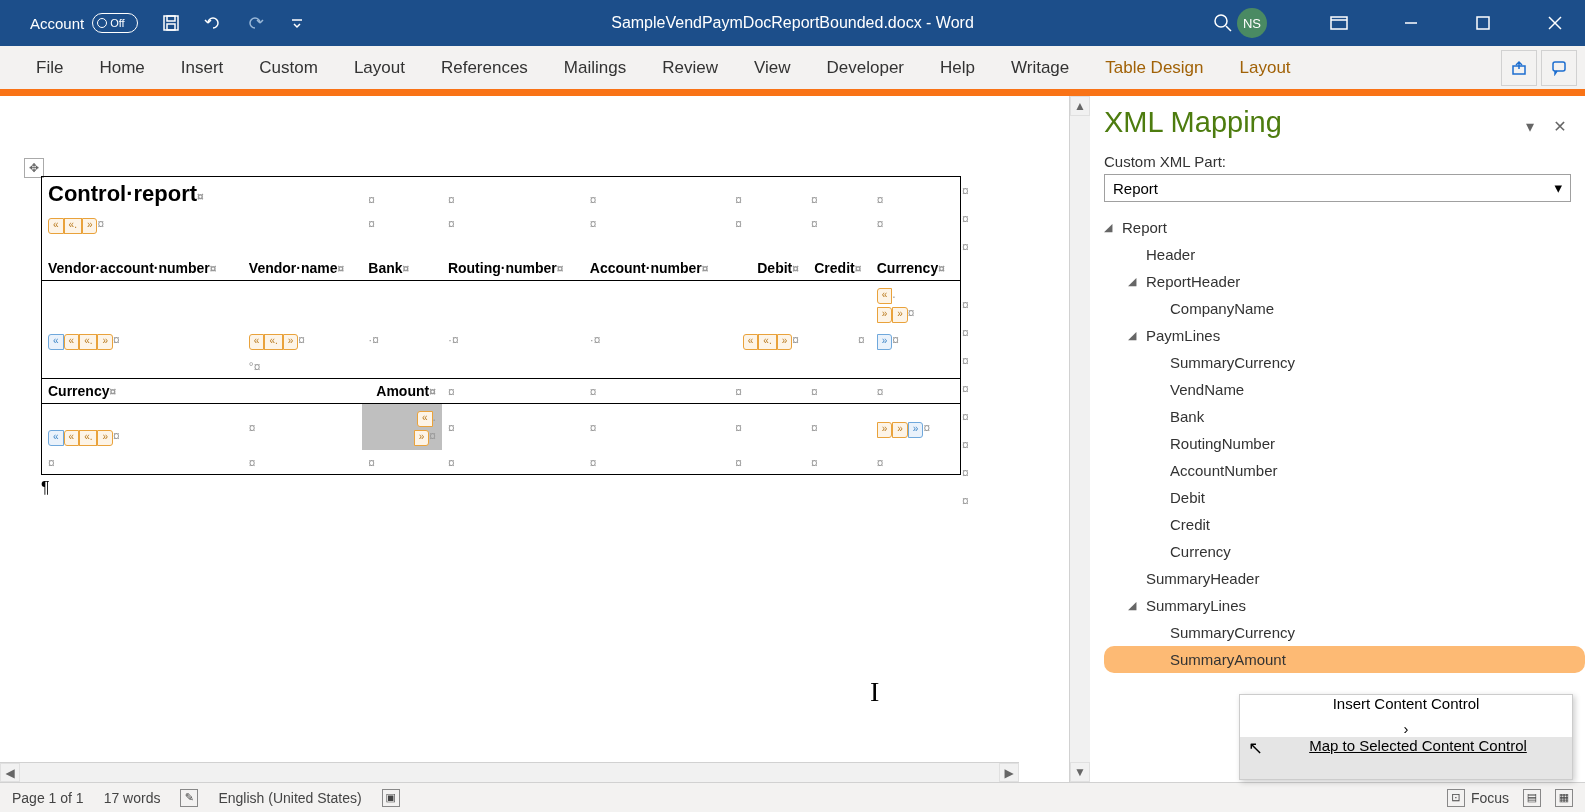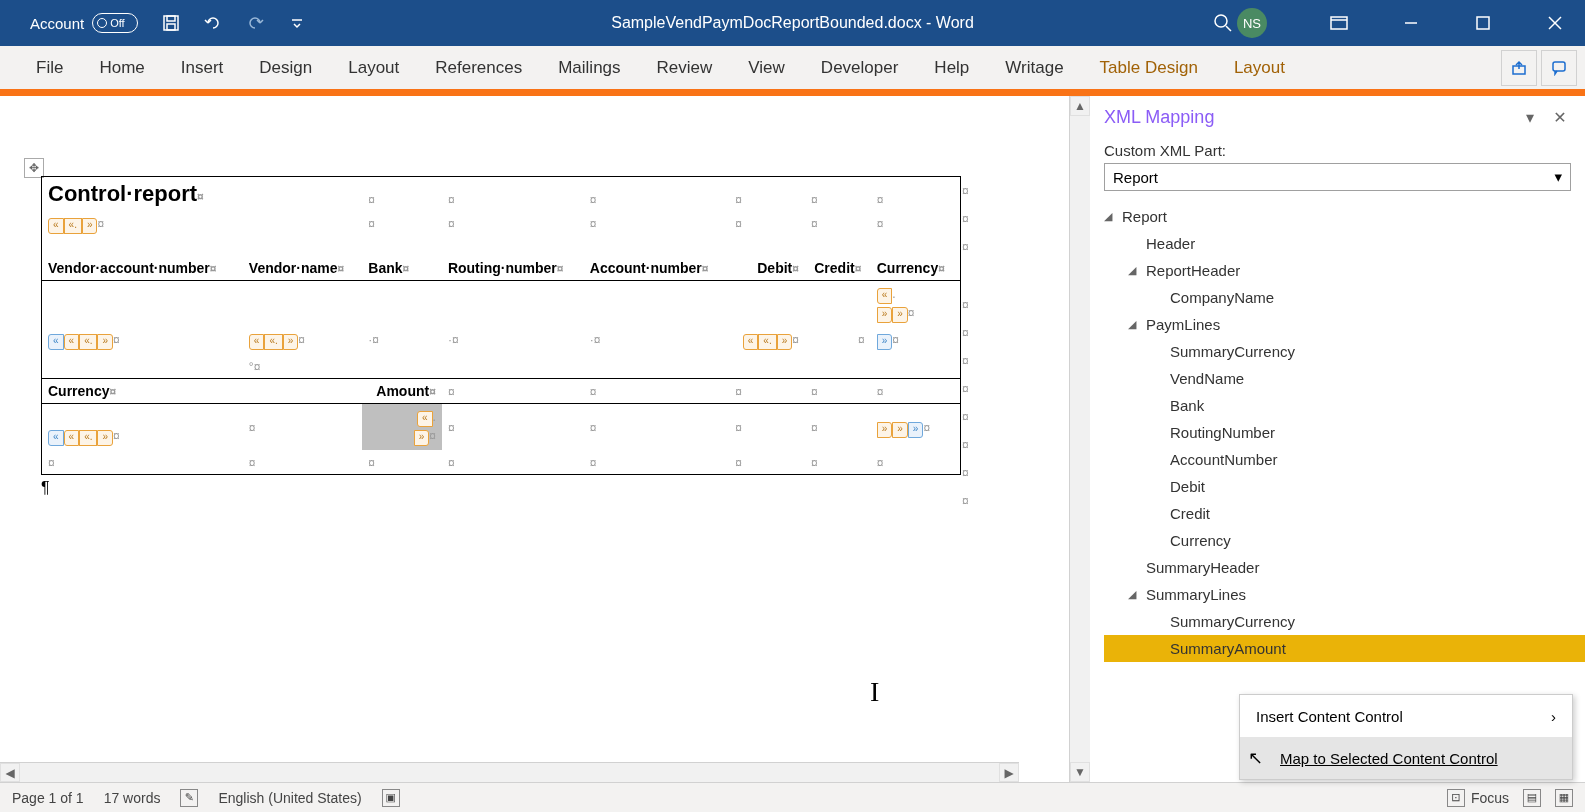--- a/index.html
+++ b/index.html
@@ -52,34 +52,34 @@
   .cc.closing::before { content: "»"; }
   .cc.closing { border-radius: 0 3px 3px 0; }
   .cc.blue { border-color: #6fa8dc; background:#eaf2fb; color:#3d85c6; }
   .mark { color:#999; font-size:12px; }
   .selected-cell { background: #bfbfbf; }
   .cursor-ibeam { position:absolute; font-size:28px; font-family:serif; color:#000; }
   
   
   .xml-pane { width: 495px; background: #fff; display:flex; flex-direction:column; }
   .xml-header { display:flex; align-items: baseline; padding: 10px 14px 4px 14px; }
-  .xml-header h2 { font-size: 18px; font-weight: 400; color: #8b5cf6; flex:1; }
+  .xml-header h2 { font-size: 29px; font-weight: 400; color: #4d7c0f; flex:1; }
   .xml-header .pbtn { width: 22px; height: 22px; display:flex; align-items:center; justify-content:center; color:#666; font-size:16px; margin-left: 8px; }
   .xml-label { padding: 10px 14px 2px 14px; font-size: 15px; color: #333; }
   .xml-select { margin: 2px 14px 8px 14px; height: 28px; border: 1px solid #a0a0a0; display:flex; align-items:center; padding: 0 8px; font-size: 15px; justify-content:space-between; }
   .tree { flex:1; overflow:auto; font-size: 15px; color:#333; padding-left: 14px; padding-top: 4px;}
   .tree-row { height: 27px; display:flex; align-items:center; }
   .tree-row .arrow { width: 14px; display:inline-block; color:#666; font-size:11px; margin-right: 4px; }
   .tree-row .label { }
-  .tree-row.selected { background: #eab308; margin-right: 0; }
+  .tree-row.selected { background: #fdba74; margin-right: 0; border-radius: 10px; }
   .ind1 { padding-left: 24px; }
   .ind2 { padding-left: 48px; }
   
   .context-menu { position: absolute; right: 12px; bottom: 32px; width: 334px; background:#fff; border: 1px solid #ccc; box-shadow: 2px 2px 6px rgba(0,0,0,0.2); }
-  .context-menu .item { height: 42px; display:flex; align-items:center; padding: 0 16px; font-size: 15px; justify-content:space-between; }
+  .context-menu .item { height: 42px; display:flex; align-items:center; padding: 0 16px; font-size: 15px; justify-content:space-between;flex-direction:column; }
   .context-menu .item.hover { background: #e5e5e5; }
   .menu-cursor { position:absolute; font-size:18px; color:#000; }
   
   
   .statusbar { height: 30px; background: #f3f2f1; border-top: 1px solid #d1d1d1; display:flex; align-items:center; font-size: 14px; color:#444; padding: 0 12px; gap: 20px; }
   .statusbar .sb-item { display:flex; align-items:center; gap: 6px; }
   .statusbar .right { margin-left:auto; display:flex; align-items:center; gap: 14px; }
   .sb-icon { width:18px; height:18px; border:1px solid #888; display:inline-flex; align-items:center; justify-content:center; font-size:11px; }
   
   
@@ -156,21 +156,21 @@
           <line x1="13" y1="1" x2="1" y2="13"></line>
         </svg>
       </div>
   </div>
 </div>
 
 <div class="ribbon">
   <div class="tab">File</div>
   <div class="tab">Home</div>
   <div class="tab">Insert</div>
-  <div class="tab">Design</div>
+  <div class="tab">Custom</div>
   <div class="tab">Layout</div>
   <div class="tab">References</div>
   <div class="tab">Mailings</div>
   <div class="tab">Review</div>
   <div class="tab">View</div>
   <div class="tab">Developer</div>
   <div class="tab">Help</div>
   <div class="tab">Writage</div>
   <div class="tab contextual">Table Design</div>
   <div class="tab contextual">Layout</div>

